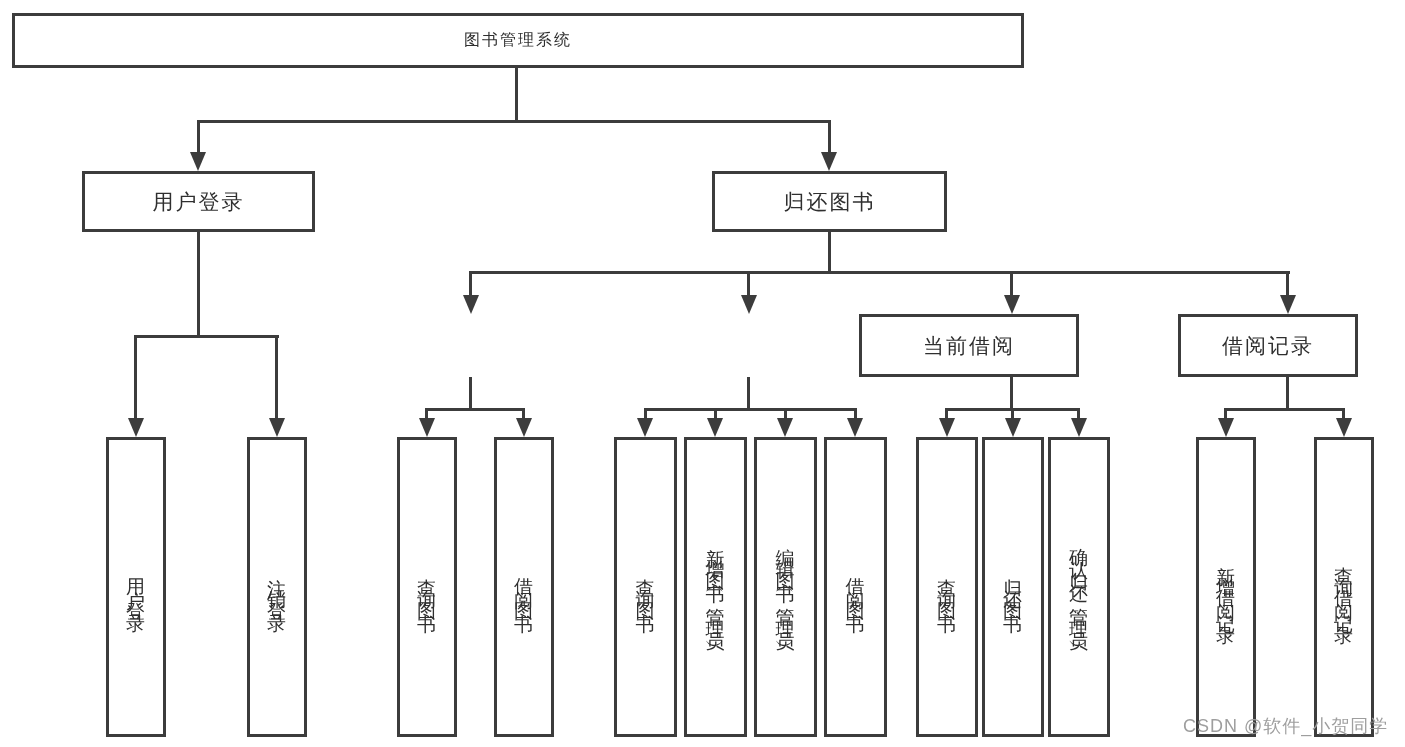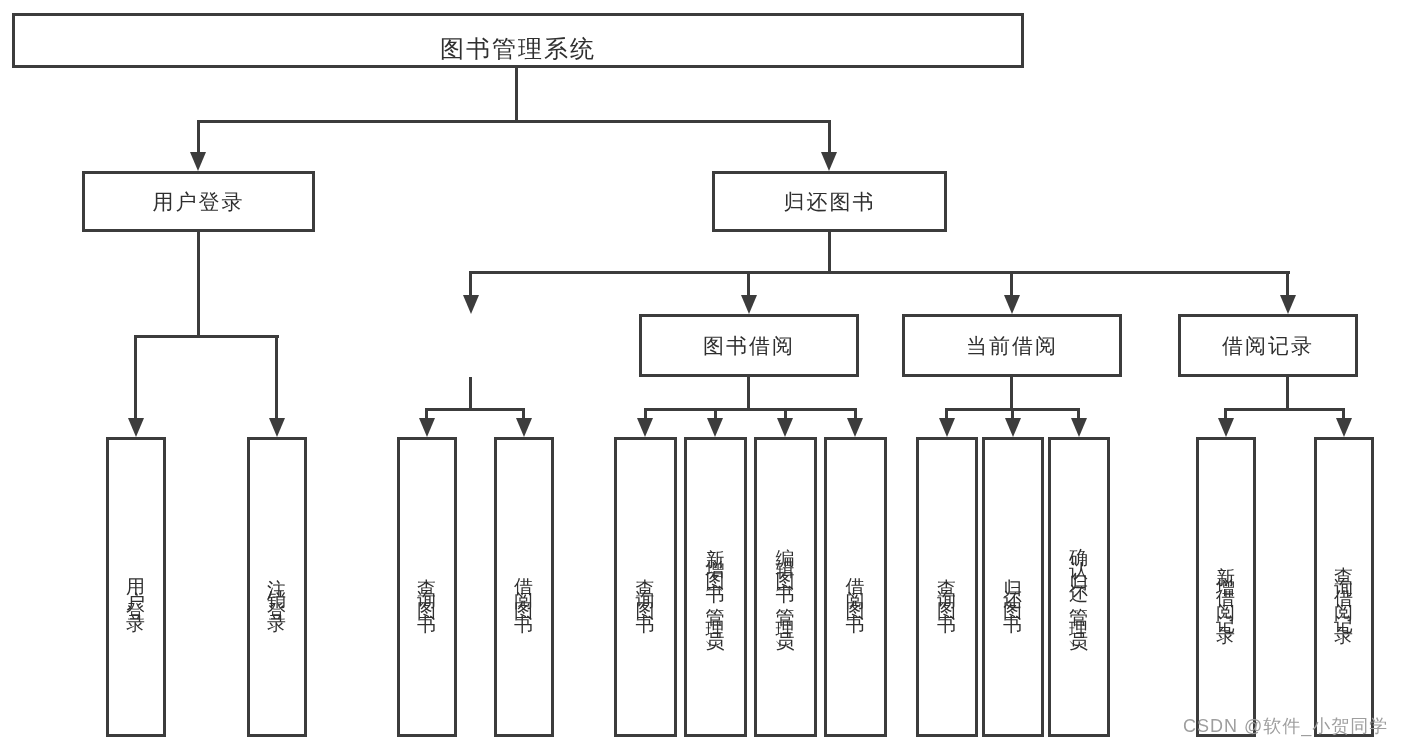--- a/index.html
+++ b/index.html
@@ -23,21 +23,21 @@
     border:3px solid var(--line);
     background:#fff;
     display:flex;
     align-items:center;
     justify-content:center;
     font-size:21px;
     letter-spacing:2px;
     color:var(--text);
     text-align:center;
   }
-  .root-box{font-size:24px;align-items:flex-end;}
+  .root-box{font-size:16px;}
   .vbox{
     writing-mode:vertical-rl;
     text-orientation:mixed;
     font-size:19px;
     letter-spacing:12px;
     line-height:1;
     padding:4px 0;
   }
   .vline{position:absolute;width:3px;background:var(--line);}
   .hline{position:absolute;height:3px;background:var(--line);}
@@ -124,24 +124,21 @@
     <span>图书管理系统</span>
   </div>
 
   <div class="box" style="left:82px;top:171px;width:233px;height:61px">
     <span>用户登录</span>
   </div>
   <div class="box" style="left:712px;top:171px;width:235px;height:61px">
     <span>归还图书</span>
   </div>
 
-  <div class="box" style="left:639px;top:314px;width:220px;height:63px">
-    <span>图书借阅</span>
-  </div>
-  <div class="box" style="left:902px;top:314px;width:220px;height:63px">
+  <div class="box" style="left:859px;top:314px;width:220px;height:63px">
     <span>当前借阅</span>
   </div>
   <div class="box" style="left:1178px;top:314px;width:180px;height:63px">
     <span>借阅记录</span>
   </div>
 
   <div class="box vbox" style="left:106px;top:437px;width:60px;height:300px">
     <span>用户登录</span>
   </div>
   <div class="box vbox" style="left:247px;top:437px;width:60px;height:300px">

